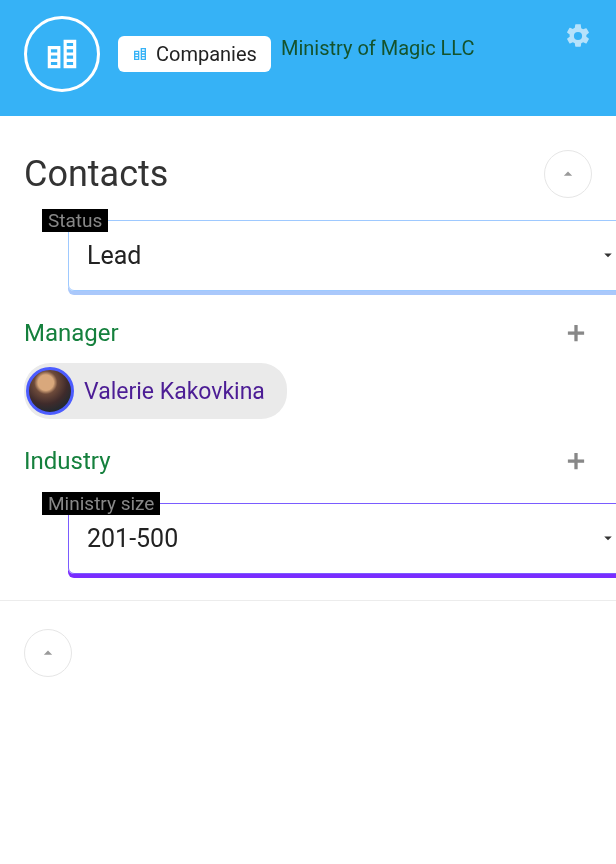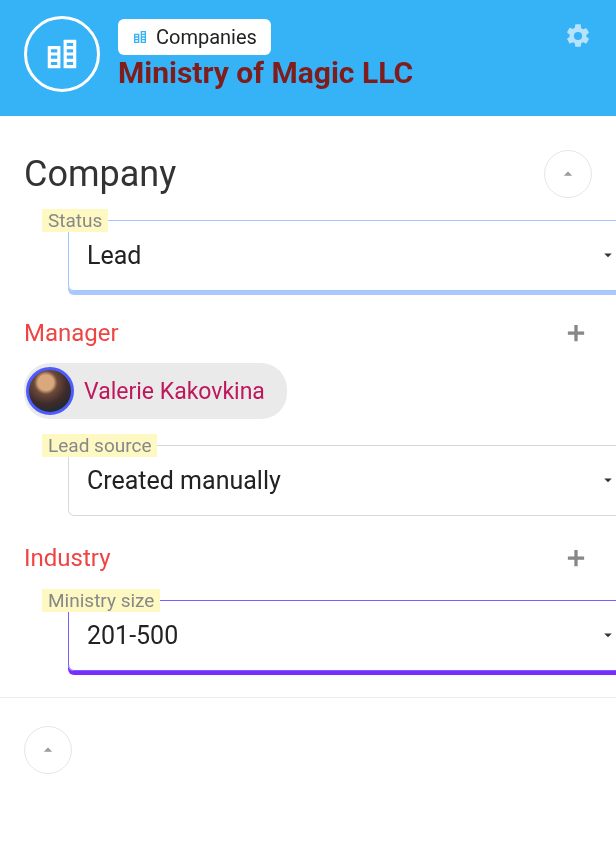--- a/index.html
+++ b/index.html
@@ -30,22 +30,22 @@
     justify-content: center;
     flex-shrink: 0;
   }
   .building-icon-large {
     width: 38px;
     height: 38px;
     fill: #fff;
   }
   .header-content {
     display: flex;
-    flex-direction: column;
-    gap: 0;
+    flex-direction: row;
+    gap: 10px;
     flex: 1;
   }
   .chip {
     display: inline-flex;
     align-items: center;
     gap: 8px;
     background: #fff;
     border-radius: 6px;
     padding: 6px 14px;
     align-self: flex-start;
@@ -54,23 +54,23 @@
     width: 16px;
     height: 16px;
     fill: #36b2f6;
   }
   .chip-label {
     color: #222;
     font-size: 20px;
     font-weight: 400;
   }
   .company-name {
-    color: #7f1d1d;
-    font-size: 30px;
-    font-weight: 700;
+    color: #14532d;
+    font-size: 20px;
+    font-weight: 400;
   }
   .gear {
     position: absolute;
     right: 24px;
     top: 22px;
     width: 28px;
     height: 28px;
     cursor: pointer;
   }
   .gear svg { fill: #b6e2fb; }
@@ -107,21 +107,21 @@
 
   
   .field {
     position: relative;
     margin-bottom: 26px;
   }
   .float-label {
     position: absolute;
     top: -11px;
     left: 18px;
-    background: #fef9c3;
+    background: #000000;
     padding: 0 6px;
     font-size: 19px;
     color: #888;
   }
   .select-box {
     width: 100%;
     border: 1px solid #d8d8d8;
     border-radius: 6px;
     padding: 20px 18px;
     font-size: 25px;
@@ -146,21 +146,21 @@
 
   .row-header {
     display: flex;
     align-items: center;
     justify-content: space-between;
     margin-bottom: 14px;
     margin-top: 6px;
   }
   .row-label {
     font-size: 24px;
-    color: #ef4444;
+    color: #15803d;
   }
   .plus-btn {
     width: 32px;
     height: 32px;
     cursor: pointer;
     display: flex;
     align-items: center;
     justify-content: center;
   }
   .plus-btn svg { fill: #888; stroke: #888; }
@@ -182,21 +182,21 @@
     width: 48px;
     height: 48px;
     border-radius: 50%;
     border: 3px solid #4c5cff;
     background: radial-gradient(circle at 40% 30%, #d9a87c 0%, #d9a87c 20%, #6d4a3a 30%, #3f2b2b 55%, #1e2a30 80%);
     margin-left: -2px;
     flex-shrink: 0;
   }
   .manager-name {
     font-size: 23px;
-    color: #be185d;
+    color: #4c1d95;
   }
 
   .industry-block {
     margin-bottom: 26px;
   }
 
   .separator {
     border: none;
     border-top: 1px solid #ececec;
     margin: 10px -24px 0 -24px;
@@ -230,21 +230,21 @@
   <div class="gear">
     <svg viewBox="0 0 24 24">
       <path d="M19.14 12.94a7.07 7.07 0 0 0 .06-.94 7.07 7.07 0 0 0-.06-.94l2.03-1.58a.5.5 0 0 0 .12-.64l-1.92-3.32a.5.5 0 0 0-.6-.22l-2.39.96a7.03 7.03 0 0 0-1.62-.94l-.36-2.54A.5.5 0 0 0 13.9 2h-3.8a.5.5 0 0 0-.5.42l-.36 2.54c-.58.24-1.12.56-1.62.94l-2.39-.96a.5.5 0 0 0-.6.22L2.71 8.48a.5.5 0 0 0 .12.64l2.03 1.58c-.04.31-.06.63-.06.94s.2.63.06.94l-2.03 1.58a.5.5 0 0 0-.12.64l1.92 3.32c.14.24.42.33.6.22l2.39-.96c.5.38 1.04.7 1.62.94l.36 2.54c.4.24.25.42.5.42h3.8c.25 0 .46-.18.5-.42l.36-2.54c.58-.24 1.12-.56 1.62-.94l2.39.96c.24.1.5 0 .6-.22l1.92-3.32a.5.5 0 0 0-.12-.64l-2.03-1.58zM12 15.5A3.5 3.5 0 1 1 12 8.5a3.5 3.5 0 0 1 0 7z"></path>
     </svg>
   </div>
 </div>
 
 <div class="body">
 
   <div class="section-header">
-    <div class="section-title">Company</div>
+    <div class="section-title">Contacts</div>
     <div class="collapse-btn">
       <svg width="20" height="20" viewBox="0 0 24 24">
         <path d="M7 14l5-5 5 5z"></path>
       </svg>
     </div>
   </div>
 
   <div class="field">
     <div class="float-label">Status</div>
     <div class="select-box status">
@@ -266,31 +266,20 @@
       </svg>
     </div>
   </div>
   <div class="manager-pill-row">
     <div class="manager-pill">
       <div class="avatar"></div>
       <span class="manager-name">Valerie Kakovkina</span>
     </div>
   </div>
 
-  <div class="field">
-    <div class="float-label">Lead source</div>
-    <div class="select-box">
-      <span>Created manually</span>
-      <span class="caret">
-        <svg viewBox="0 0 24 24">
-            <path d="M7 10l5 5 5-5z"></path>
-          </svg>
-      </span>
-    </div>
-  </div>
 
   <div class="row-header industry-block">
     <div class="row-label">Industry</div>
     <div class="plus-btn">
       <svg width="26" height="26" viewBox="0 0 24 24">
         <path d="M11 5h2v14h-2z"></path>
           <path d="M5 11h14v2H5z"></path>
       </svg>
     </div>
   </div>

